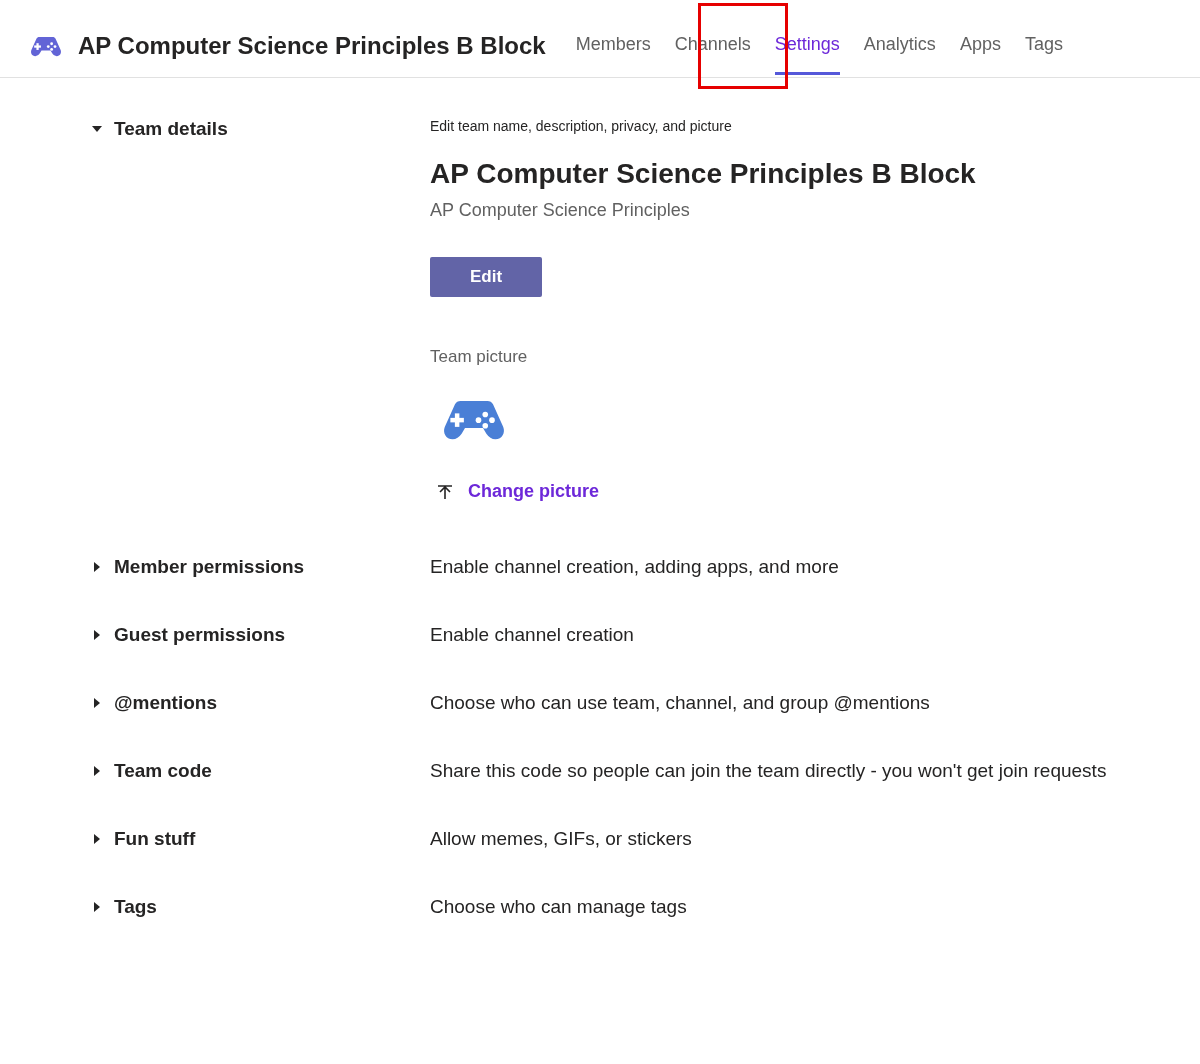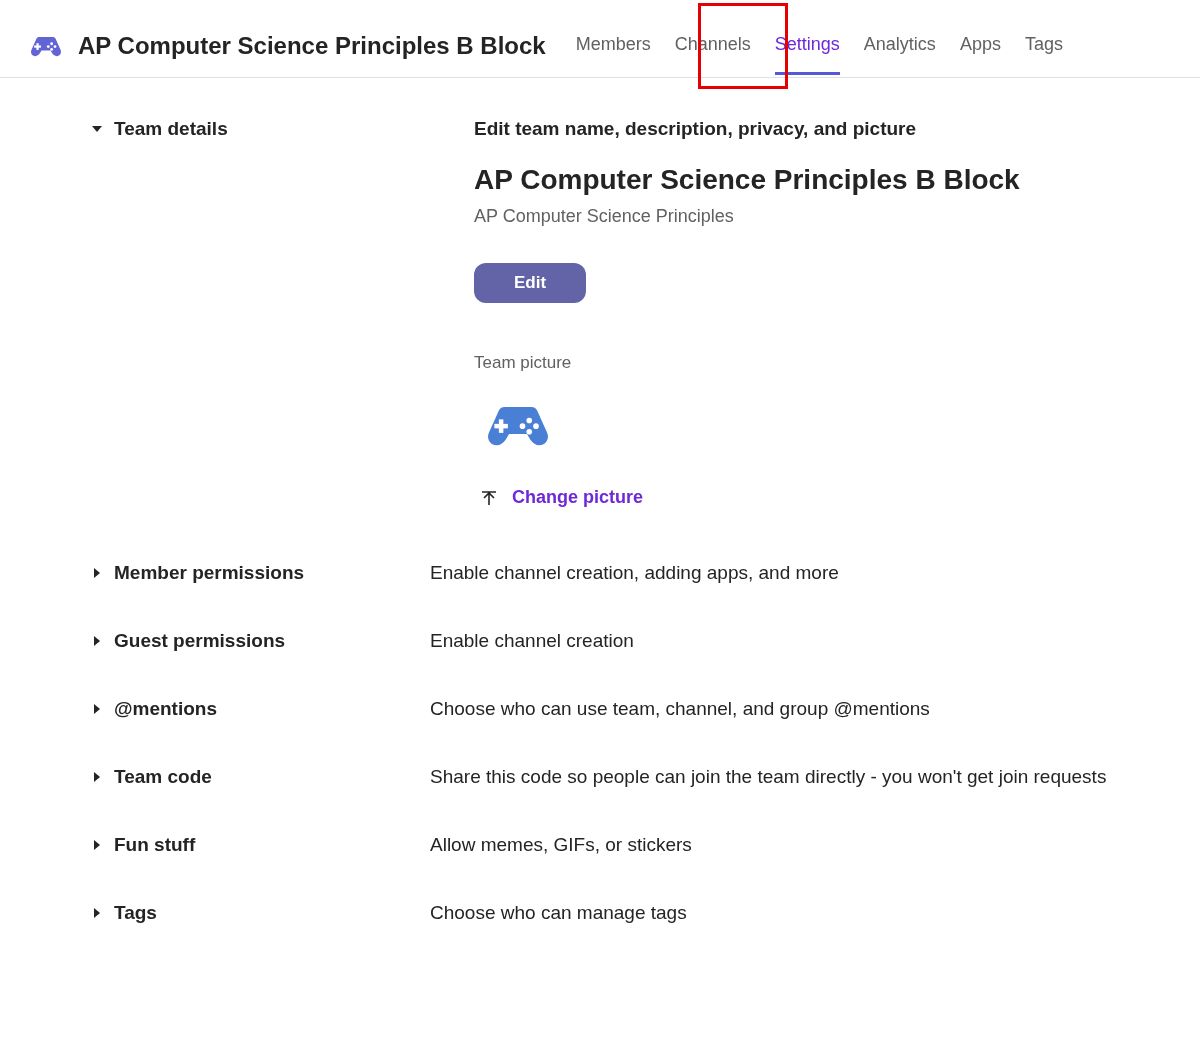--- a/index.html
+++ b/index.html
@@ -82,31 +82,31 @@
     margin-right: 10px;
     flex-shrink: 0;
   }
   .caret svg { width: 10px; height: 10px; }
   .section-title {
     font-weight: 600;
     font-size: 19px;
     color: #252424;
   }
   .section-right { flex: 1; color: #252424; font-size: 19px; }
-  .section-desc { color: #252424; font-size: 19px; margin-bottom: 24px; font-weight: bold; }
+  .section-desc { color: #252424; font-size: 14px; margin-bottom: 24px; }
   .team-name-big { font-size: 28px; font-weight: 700; margin-bottom: 10px; }
   .team-sub { color: #616161; font-size: 18px; margin-bottom: 36px; }
   .edit-btn {
     background: #6264A7;
     color: #fff;
     border: none;
     padding: 10px 40px;
     font-size: 17px;
     font-weight: 600;
-    border-radius: 12px;
+    border-radius: 2px;
     cursor: pointer;
     margin-bottom: 50px;
   }
   .team-picture-label { color: #616161; font-size: 17px; margin-bottom: 20px; }
   .team-picture-box {
     width: 76px; height: 64px;
     display: flex; align-items: center; justify-content: center;
     margin-left: 6px;
     margin-bottom: 30px;
   }
@@ -115,21 +115,21 @@
     display: inline-flex;
     align-items: center;
     cursor: pointer;
     font-size: 18px;
     font-weight: 700;
     color: #6d28d9;
     margin-left: 6px;
   }
   .change-picture .upicon { margin-right: 14px; display:inline-flex; }
   .change-picture .upicon svg { width: 18px; height: 18px; }
-  .details-section { margin-bottom: 50px; gap: 44px; }
+  .details-section { margin-bottom: 50px; }
 </style>
 </head>
 <body>
 
 <div class="header">
   <span class="team-icon-small">
     <svg viewBox="0 0 64 44">
       <path fill="#6264D6" d="M20 6h24c2 0 4 1 5 3l9 20c2 5-1 11-7 11-3 0-6-2-8-5l-3-5H24l-3 5c-2 3-5 5-8 5-6 0-9-6-7-11L15 9c1-2 3-3 5-3z"></path>
       <rect x="15" y="17" width="4" height="12" fill="#fff"></rect>
       <rect x="11" y="21" width="12" height="4" fill="#fff"></rect>

